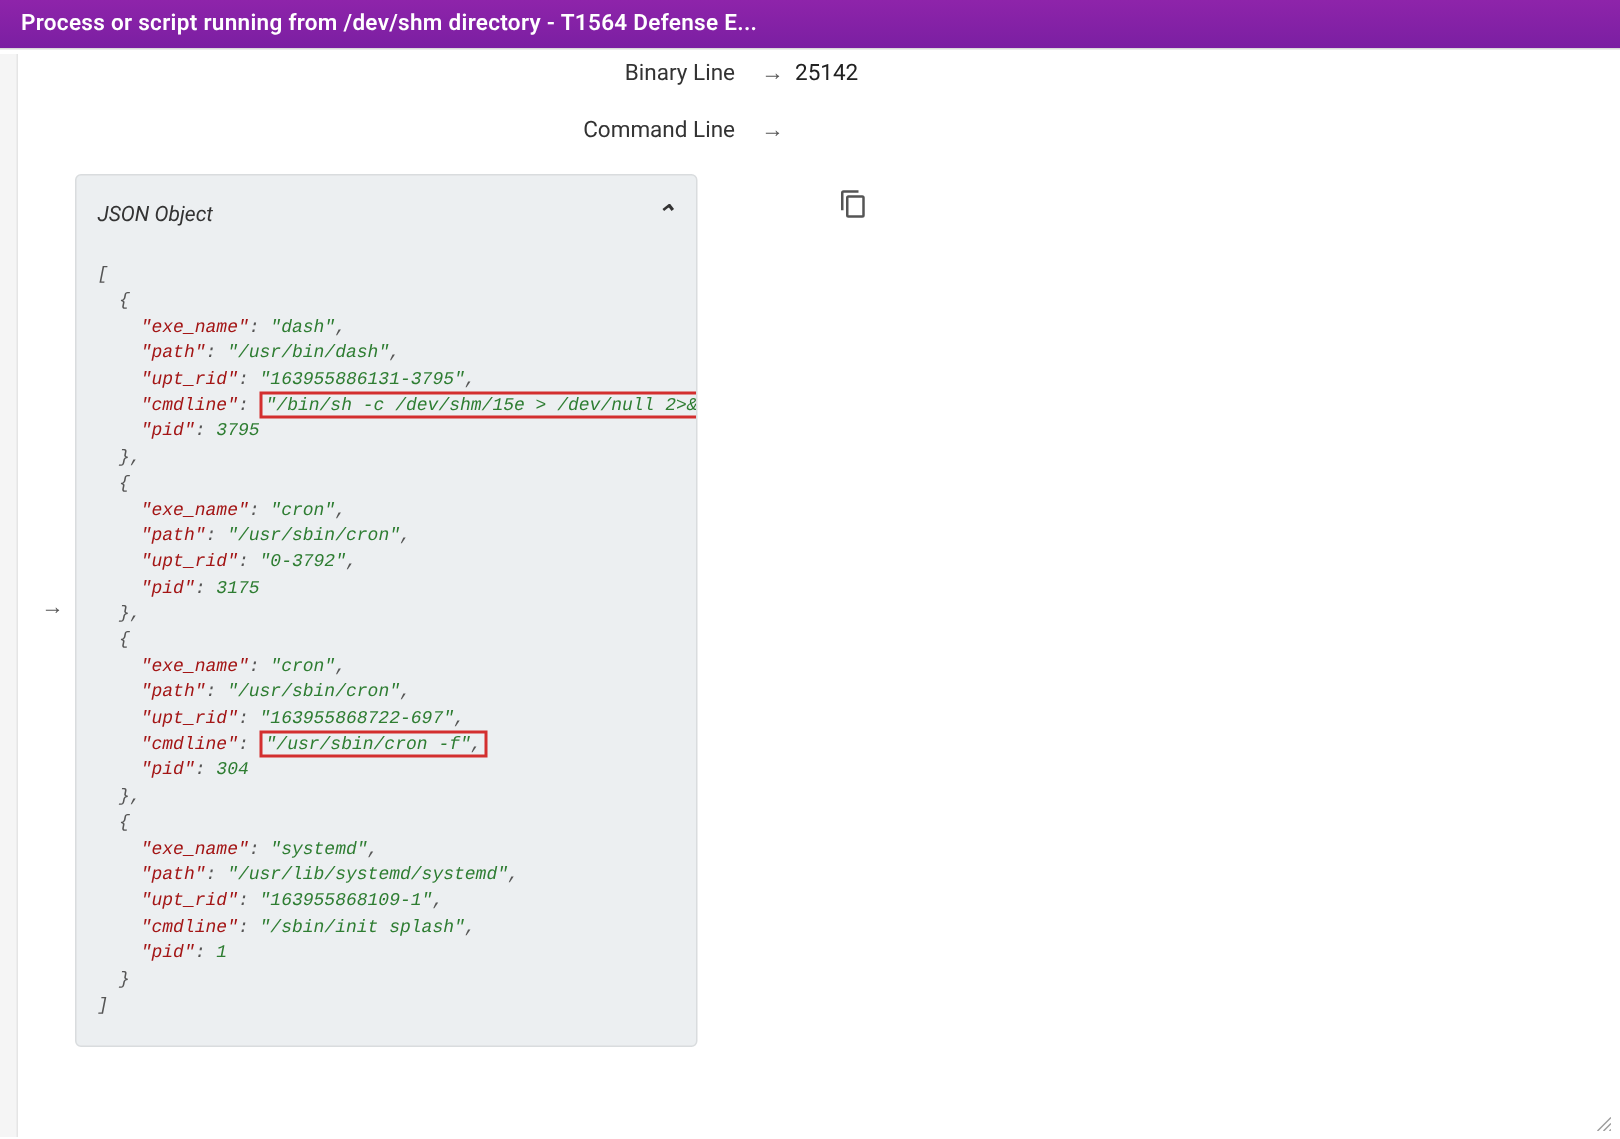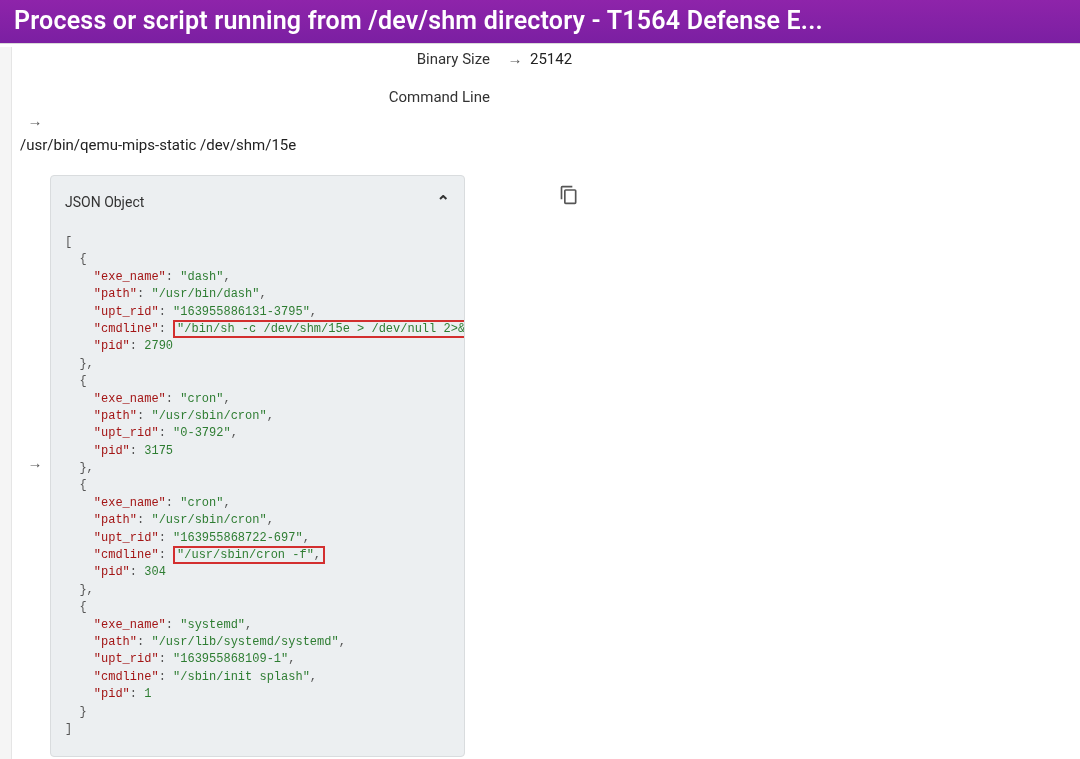--- a/index.html
+++ b/index.html
@@ -10,21 +10,21 @@
     font-family: -apple-system, BlinkMacSystemFont, "Segoe UI", Roboto, Helvetica, Arial, sans-serif;
     font-size: 14px;
     color: #222;
     width: 1080px;
   }
   .topbar {
     background: #7b1fa2;
     background: linear-gradient(#8e24aa,#7b1fa2);
     color: #fff;
     padding: 6px 14px 8px 14px;
-    font-size: 25px;
+    font-size: 15px;
     font-weight: 600;
     letter-spacing: .2px;
     box-shadow: 0 1px 0 rgba(0,0,0,.15);
   }
   .page {
     padding: 0 20px 60px 20px;
     position: relative;
   }
   .row {
     display: flex;
@@ -53,20 +53,21 @@
     line-height: 24px;
     color: #222;
   }
   .parents-label .label-cell,
   .parents-label .arrow-cell {
     margin-top: 280px; 
   }
   .json-wrap {
     position: relative;
     width: 495px;
+    font-style: italic;
   }
   .json-box {
     background: #eceff1;
     border: 1px solid #d9dcde;
     border-radius: 4px;
     width: 415px;
     margin-top: 4px;
     padding: 0;
     position: relative;
   }
@@ -132,29 +133,28 @@
 <body>
 
 <div class="topbar">
   <span>Process or script running from /dev/shm directory - T1564 Defense E...</span>
 </div>
 
 <div class="page">
   <div class="side-strip"></div>
 
   <div class="row" style="margin-top:4px;">
-    <div class="label-cell">Binary Size</div>
+    <div class="label-cell">Binary Line</div>
     <div class="arrow-cell">→</div>
     <div class="value-cell">25142</div>
   </div>
 
-  <div class="row" style="margin-top:14px;flex-direction:column;">
+  <div class="row" style="margin-top:14px;">
     <div class="label-cell">Command Line</div>
     <div class="arrow-cell">→</div>
-    <div class="value-cell">/usr/bin/qemu-mips-static /dev/shm/15e</div>
   </div>
 
   <div class="row parents-label" style="margin-top:14px; align-items:flex-start;">
     <div class="arrow-cell">→</div>
     <div class="value-cell">
       <div class="json-wrap">
         <div class="copy-icon">
           <svg viewBox="0 0 24 24" fill="currentColor">
               <path d="M16 1H4a2 2 0 0 0-2 2v14h2V3h12V1zm3 4H8a2 2 0 0 0-2 2v14a2 2 0 0 0 2 2h11a2 2 0 0 0 2-2V7a2 2 0 0 0-2-2zm0 16H8V7h11v14z"></path>
             </svg>
@@ -163,21 +163,21 @@
           <div class="json-head">
             <span>JSON Object</span>
             <span class="caret">⌃</span>
           </div>
           <div class="json-body" id="json-body"><span class="tok-brace">[</span>
   <span class="tok-brace">{</span>
     <span class="tok-key">"exe_name"</span><span class="tok-punct">: </span><span class="tok-str">"dash"</span><span class="tok-punct">,</span>
     <span class="tok-key">"path"</span><span class="tok-punct">: </span><span class="tok-str">"/usr/bin/dash"</span><span class="tok-punct">,</span>
     <span class="tok-key">"upt_rid"</span><span class="tok-punct">: </span><span class="tok-str">"163955886131-3795"</span><span class="tok-punct">,</span>
     <span class="tok-key">"cmdline"</span><span class="tok-punct">: </span><span class="hl"><span class="tok-str">"/bin/sh -c /dev/shm/15e &gt; /dev/null 2&gt;&amp;1 &amp;"</span></span>
-    <span class="tok-key">"pid"</span><span class="tok-punct">: </span><span class="tok-num">2790</span>
+    <span class="tok-key">"pid"</span><span class="tok-punct">: </span><span class="tok-num">3795</span>
   <span class="tok-brace">}</span><span class="tok-punct">,</span>
   <span class="tok-brace">{</span>
     <span class="tok-key">"exe_name"</span><span class="tok-punct">: </span><span class="tok-str">"cron"</span><span class="tok-punct">,</span>
     <span class="tok-key">"path"</span><span class="tok-punct">: </span><span class="tok-str">"/usr/sbin/cron"</span><span class="tok-punct">,</span>
     <span class="tok-key">"upt_rid"</span><span class="tok-punct">: </span><span class="tok-str">"0-3792"</span><span class="tok-punct">,</span>
     <span class="tok-key">"pid"</span><span class="tok-punct">: </span><span class="tok-num">3175</span>
   <span class="tok-brace">}</span><span class="tok-punct">,</span>
   <span class="tok-brace">{</span>
     <span class="tok-key">"exe_name"</span><span class="tok-punct">: </span><span class="tok-str">"cron"</span><span class="tok-punct">,</span>
     <span class="tok-key">"path"</span><span class="tok-punct">: </span><span class="tok-str">"/usr/sbin/cron"</span><span class="tok-punct">,</span>

